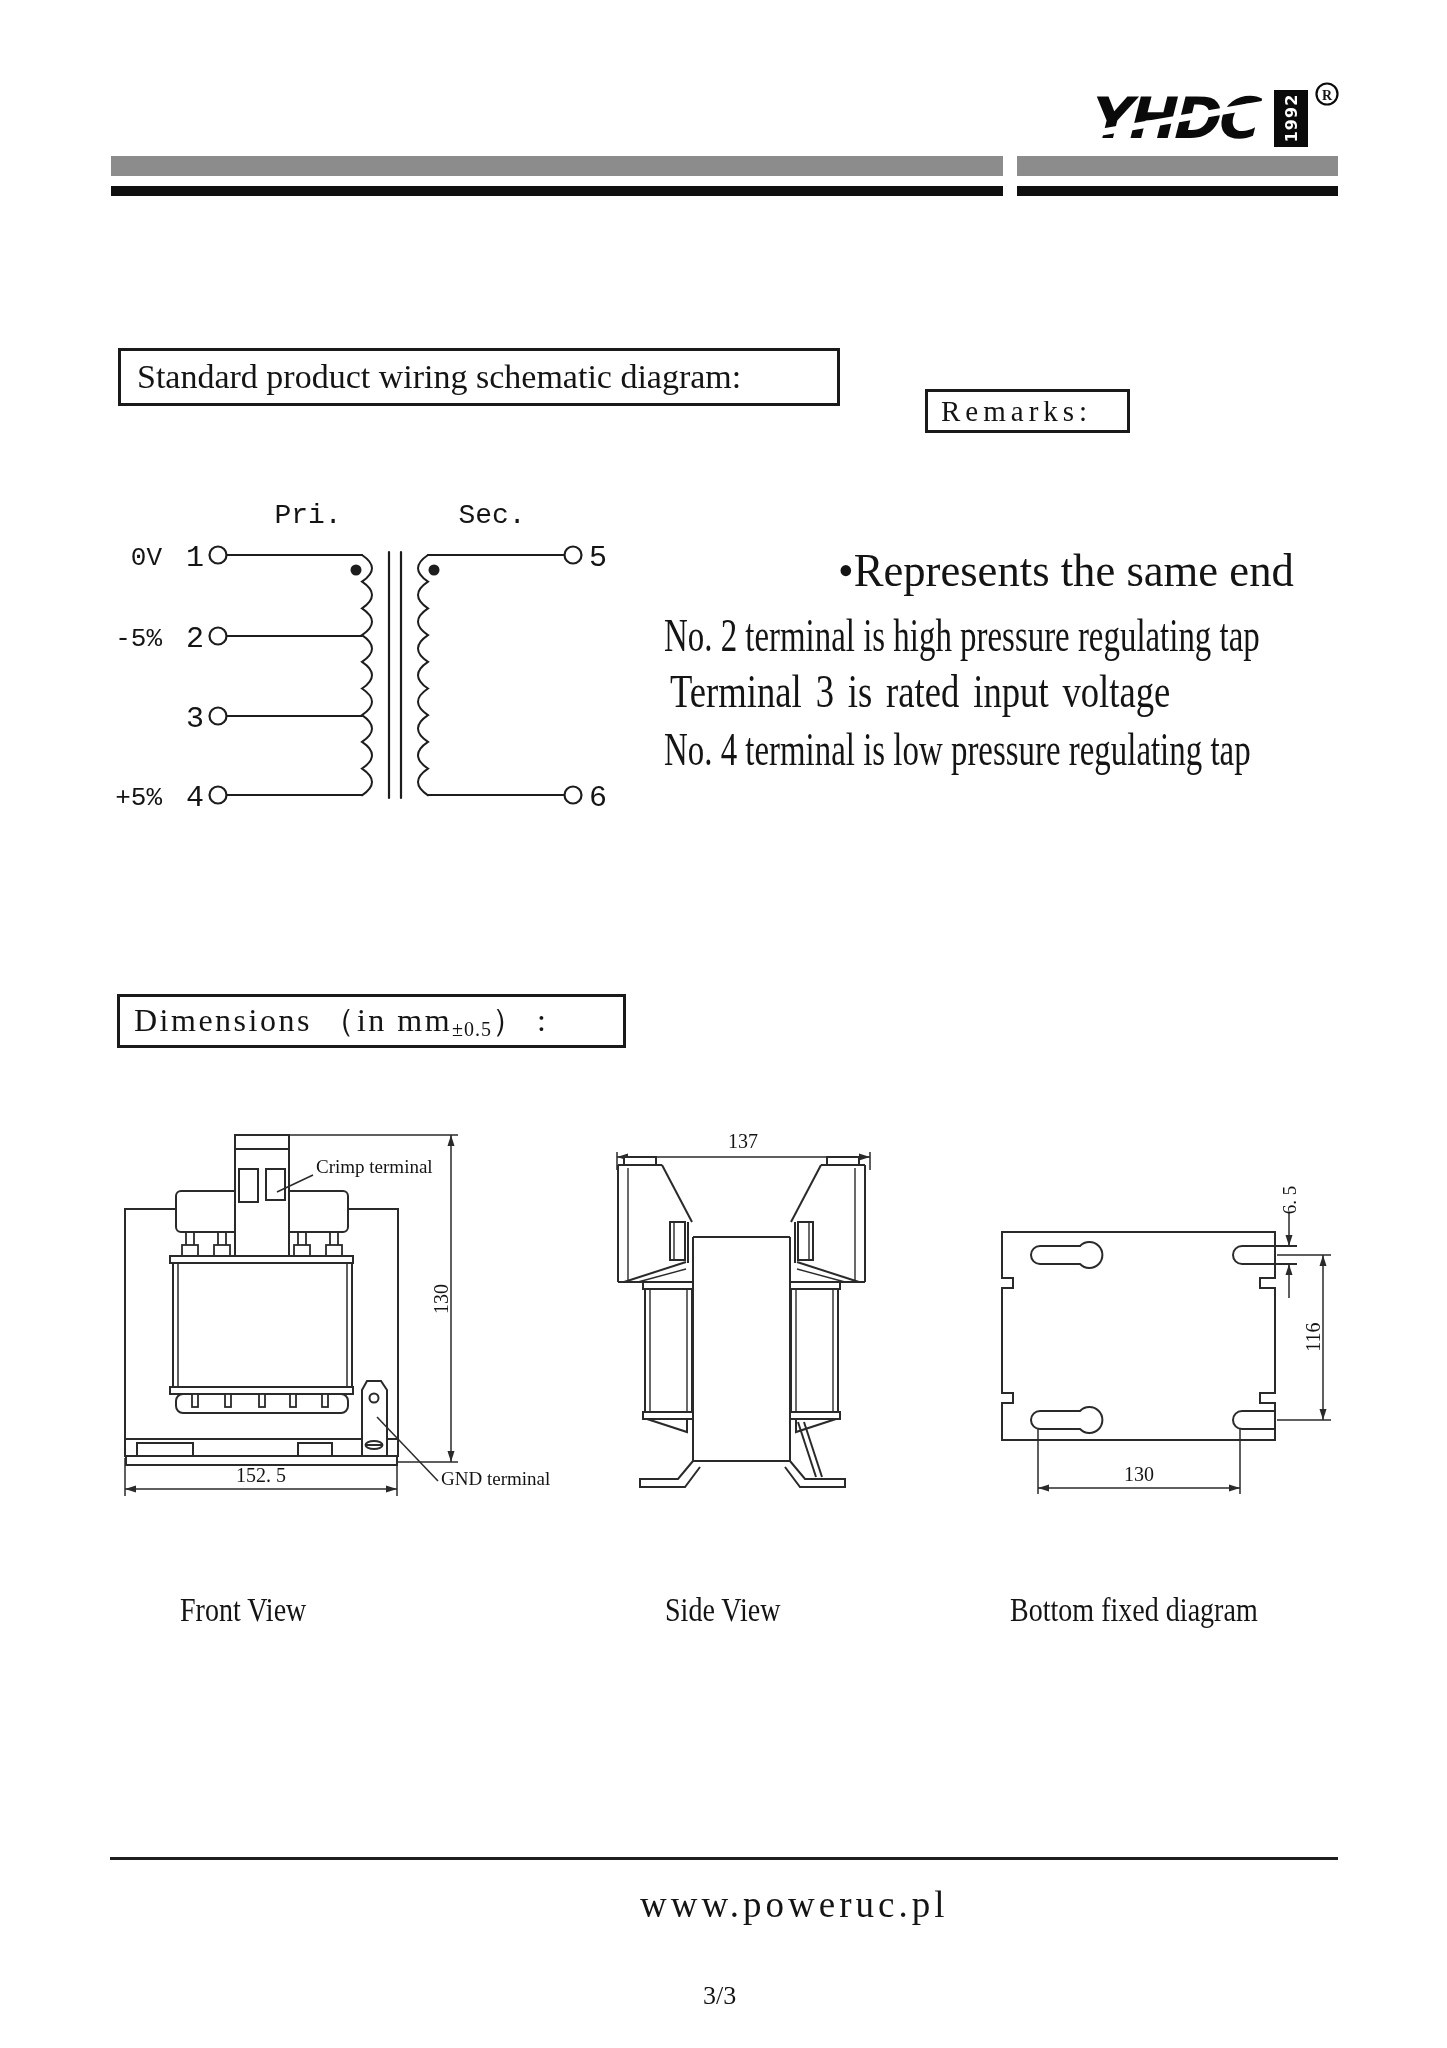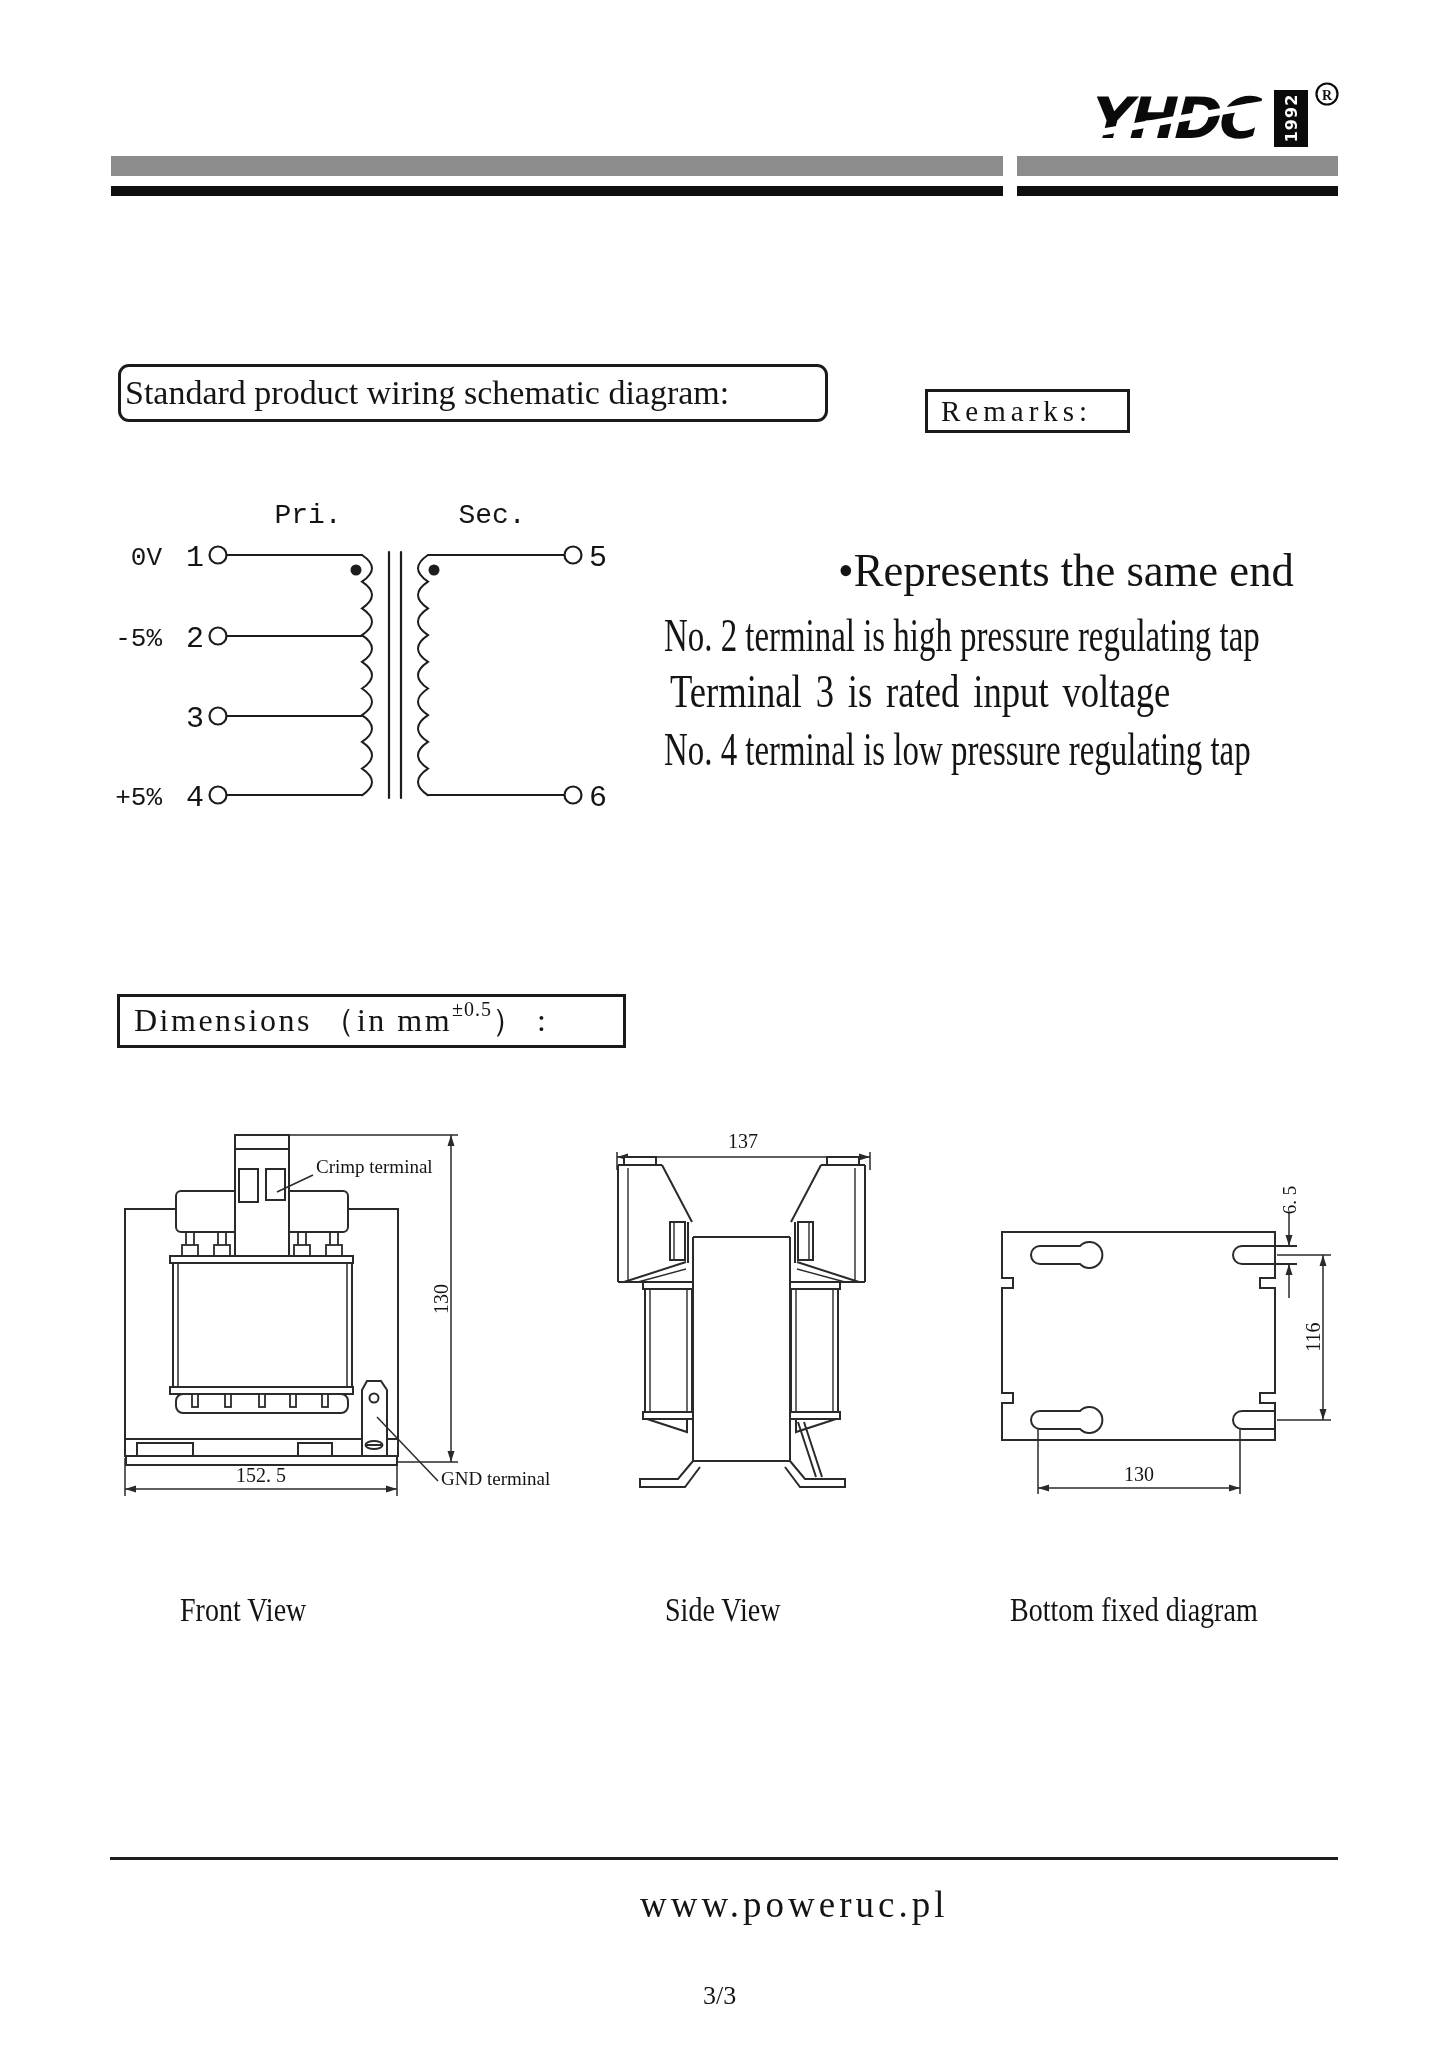--- a/index.html
+++ b/index.html
@@ -11,24 +11,24 @@
   .abs{position:absolute;}
   
   .bar{position:absolute;}
   .bar.gray{height:20px;background:#8c8c8c;}
   .bar.black{height:10px;background:#0f0f0f;}
   
   .titlebox{
     position:absolute;border:3px solid #1a1a1a;background:#fff;
     display:flex;align-items:center;white-space:nowrap;
   }
-  .titlebox.t1{left:118px;top:364px;width:700px;height:52px;font-size:34px;padding-left:4px;border-radius:11px;}
+  .titlebox.t1{left:118px;top:348px;width:700px;height:52px;font-size:34px;padding-left:16px;}
   .titlebox.t2{left:925px;top:364px;width:186px;height:38px;font-size:29px;letter-spacing:5px;padding-left:13px;margin-top:25px;}
   .titlebox.t3{left:117px;top:994px;width:489px;height:48px;font-size:32px;letter-spacing:2.5px;padding-left:14px;text-align:right;}
-  .titlebox.t3 .tol{font-size:20px;letter-spacing:1px;align-self:flex-end;padding-bottom:24px;}
+  .titlebox.t3 .tol{font-size:20px;letter-spacing:1px;align-self:flex-end;padding-bottom:4px;}
   
   .remark{position:absolute;white-space:nowrap;font-size:47px;line-height:1.1;transform-origin:left top;}
   .rx95{transform:scaleX(0.95);}
   .rx78{transform:scaleX(0.78);word-spacing:6px;}
   .rx70{transform:scaleX(0.70);}
   
   .caption{position:absolute;top:1592px;font-size:33px;white-space:nowrap;transform:scaleX(0.85);transform-origin:left top;}
   
   .footrule{position:absolute;left:110px;top:1857px;width:1228px;height:3px;background:#1f1f1f;}
   .website{position:absolute;left:640px;top:1883px;font-size:37px;letter-spacing:4px;white-space:nowrap;}

